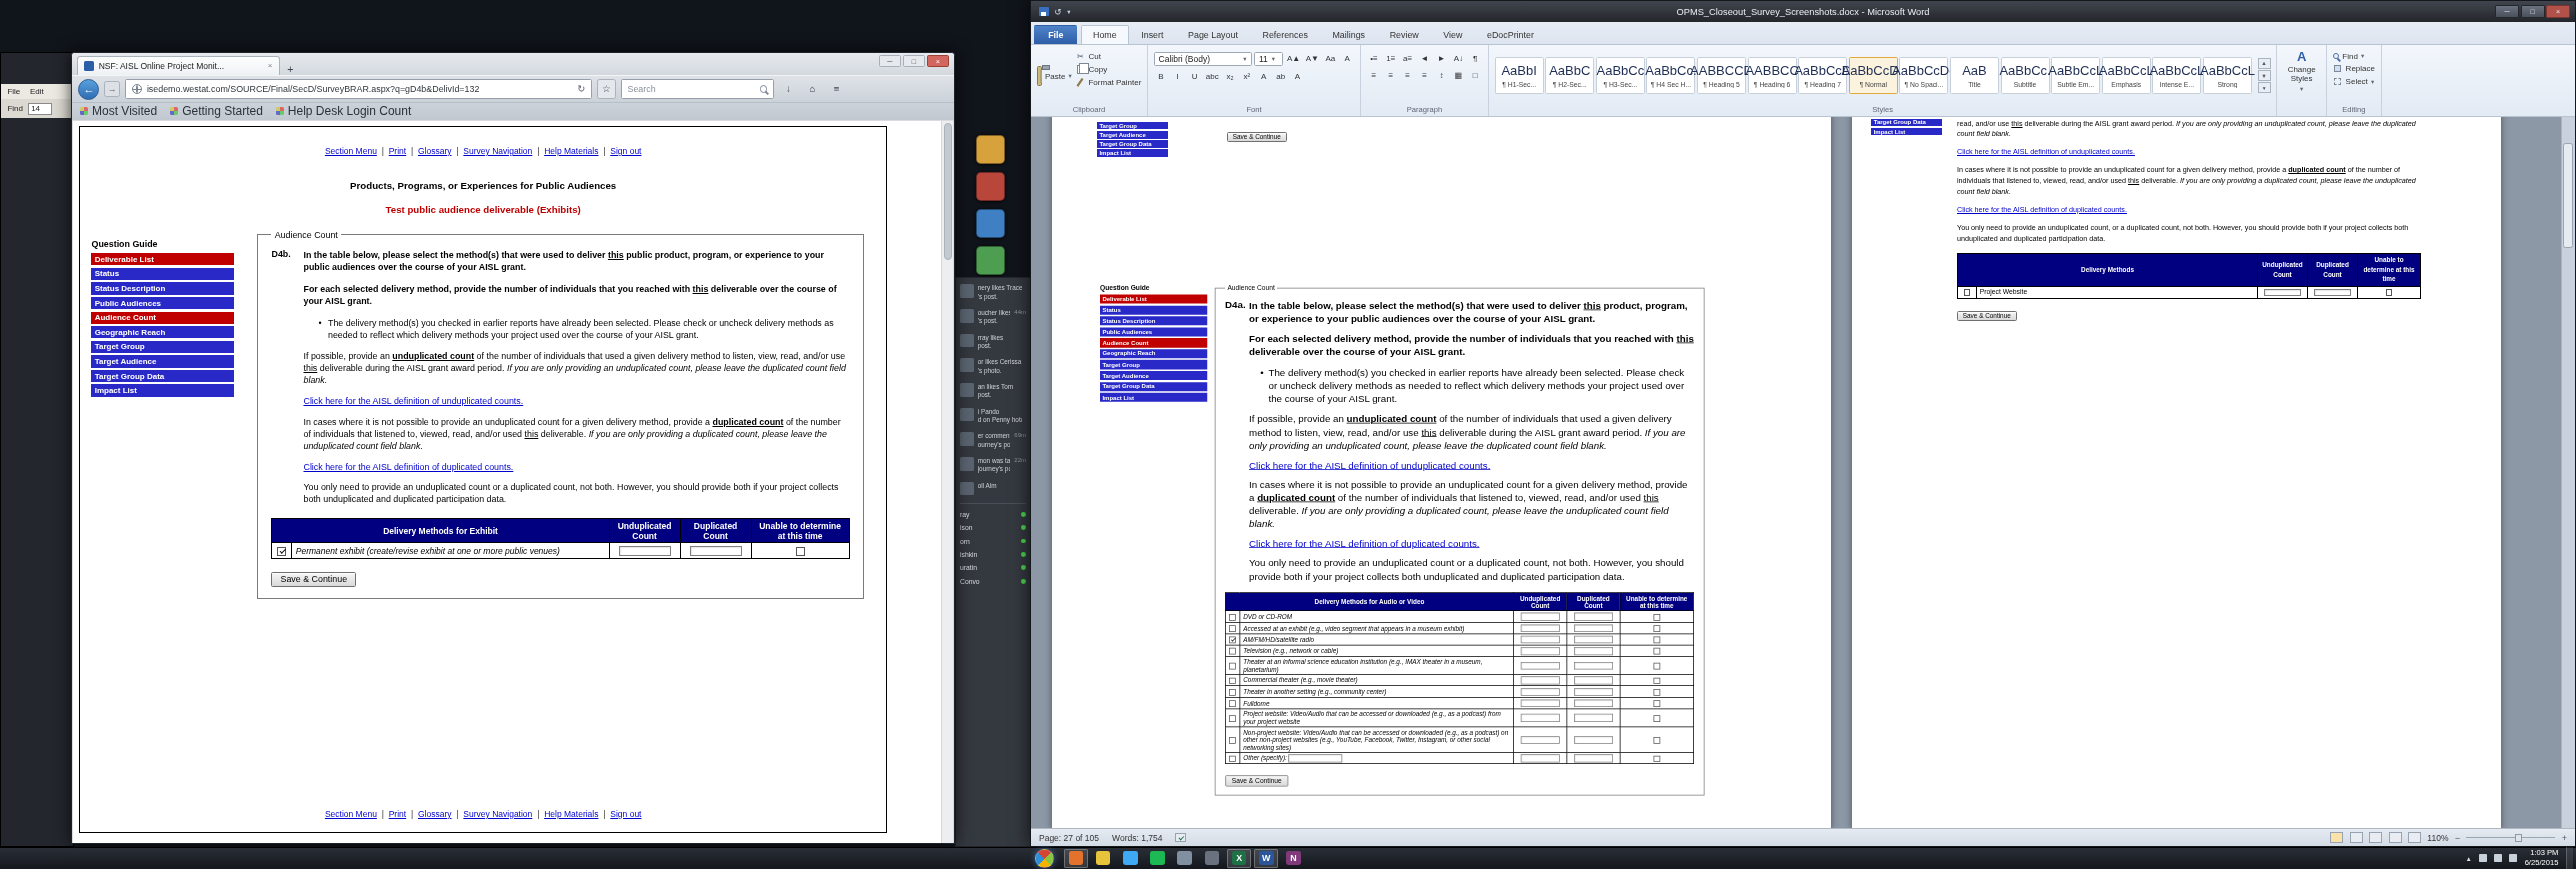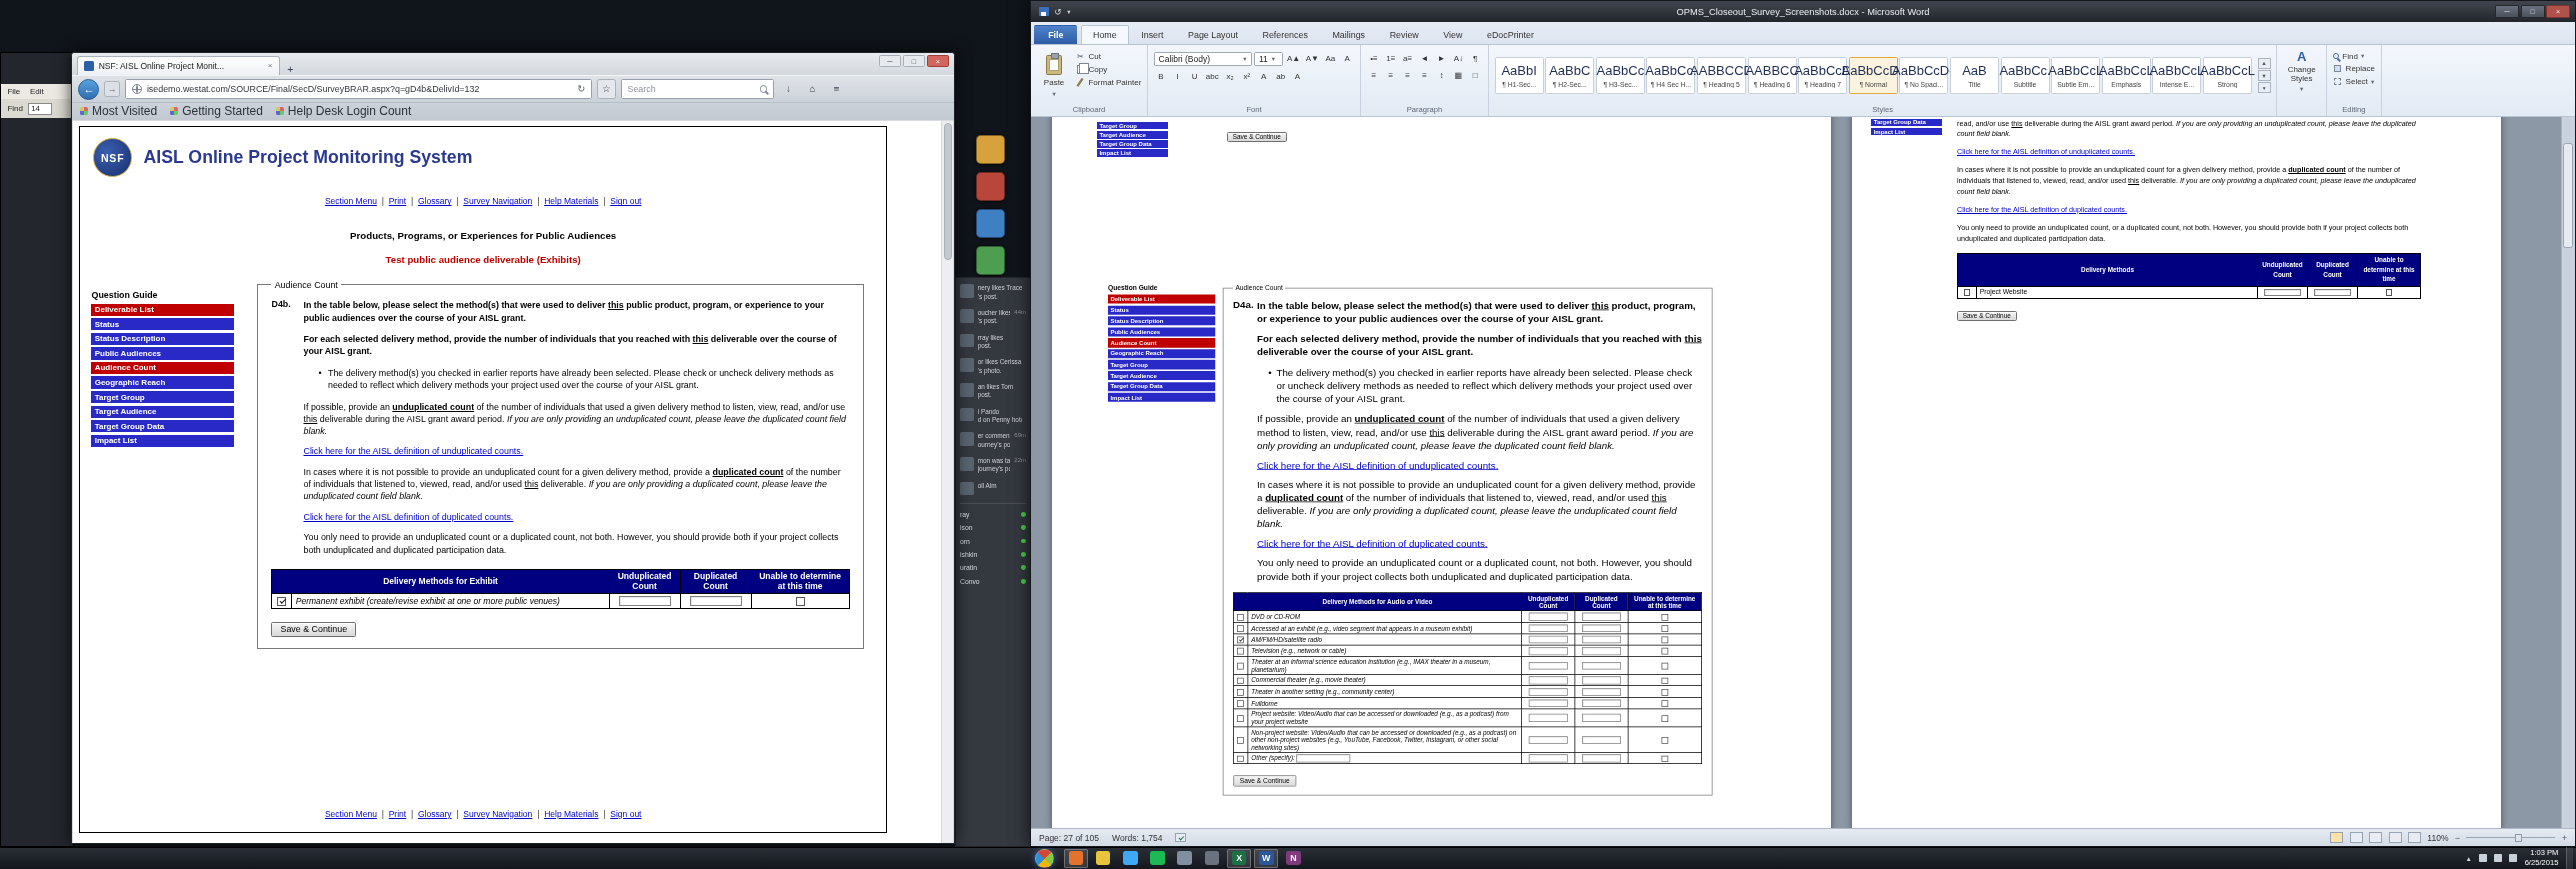--- a/index.html
+++ b/index.html
@@ -113,21 +113,21 @@
 .wd-ctl .wbtn{width:24px;height:13.7px;background:linear-gradient(#6a7280,#4a515c);border:0.8px solid #23262b;color:#e8e8e8}
 .wd-ctl .wbtn.cls{background:#b0524a;border-color:#7d352f}
 .wd-ctl{margin:0 4.8px 0 auto;align-self:center}
 .wd-tabs{height:22.5px;background:linear-gradient(#e8edf5,#dce4ef);display:flex;align-items:flex-end;padding:0 3.2px;border-bottom:0.8px solid #b9c4d2}
 .wtab{padding:4px 11.3px;font-size:8.9px;color:#333;border:0.8px solid transparent;border-bottom:none;cursor:pointer}
 .wtab.active{background:#f5f8fc;border-color:#b9c4d2;border-radius:1.6px 1.6px 0 0}
 .wtab.file{background:linear-gradient(#4f83c8,#2e5da8);color:#fff;font-weight:bold;border-radius:1.6px 1.6px 0 0;margin-right:3.2px;padding:4px 13px}
 .wd-ribbon{height:72px;background:linear-gradient(#f3f7fc,#e2eaf4);display:flex;border-bottom:0.8px solid #b9c4d2}
 .grp{position:relative;border-right:0.8px solid #c8d1dd;padding:4px 5.6px 13px;display:flex;gap:4px}
 .glabel{position:absolute;bottom:1.6px;left:0;right:0;text-align:center;font-size:7.6px;color:#5f6875}
-.paste-col{display:flex;flex-direction:column;align-items:center;justify-content:center;width:35px;gap:3px;font-size:8px;color:#333;cursor:pointer;padding-top:1.6px}
+.paste-col{display:flex;align-items:center;justify-content:flex-start;width:35px;gap:3px;font-size:8px;color:#333;cursor:pointer;padding-top:1.6px}
 .paste-ic{width:16px;height:20px;background:#cdb97e;border:0.8px solid #8a7a4a;border-radius:1.6px;position:relative}
 .paste-ic::before{content:"";position:absolute;left:4px;top:-2.4px;width:6.4px;height:3.2px;background:#9aa4af;border:0.8px solid #6a7480}
 .paste-ic::after{content:"";position:absolute;left:2.4px;top:3.2px;right:2.4px;bottom:2.4px;background:#fff;border:0.8px solid #b0a070}
 .dd{color:#5f6875;font-size:6.4px}
 .mini-col{display:flex;flex-direction:column;justify-content:flex-start;gap:3.2px;padding-top:3.2px}
 .mini-btn{display:flex;align-items:center;gap:3.2px;font-size:8px;color:#333;cursor:pointer;white-space:nowrap}
 .mini-ic{width:9.7px;height:9.7px;display:flex;align-items:center;justify-content:center;font-size:8px;color:#4a5a6e;flex:none}
 .copyic{position:relative;width:7.2px;height:8.9px;background:#fff;border:0.8px solid #7e8794}
 .copyic::after{content:"";position:absolute;left:1.6px;top:-3.2px;width:7.2px;height:8.9px;background:#fff;border:0.8px solid #7e8794}
 .brushic{width:2.4px;height:8.9px;background:#c8a23c;border:0.8px solid #8a7d5a;transform:rotate(35deg)}
@@ -155,21 +155,21 @@
 .wd-doc{position:absolute;top:116px;left:0;right:0;height:713px;background:#8d98a7;overflow:hidden}
 .pg{position:absolute;background:#fff;box-shadow:0 0 7.2px #0007}
 .pg1{left:21px;top:-4.8px;width:779px;height:718px}
 .pg2{left:821px;top:-4.8px;width:649px;height:718px}
 .wd-sb{position:absolute;top:0;right:0;width:14.5px;bottom:0;background:#c8d1dc;border-left:0.8px solid #aab4c1}
 .wd-sb .thumb{position:absolute;top:26px;left:1.6px;right:1.6px;height:105px;background:#e6ebf1;border:0.8px solid #9aa5b2;border-radius:2.4px}
 .frag{position:absolute;left:45px;top:9.7px}
 .fbox{width:71px;background:#2929c8;color:#fff;font-size:6px;font-weight:bold;padding:0.8px 2.4px;margin-bottom:1.6px}
 .frag-save{position:absolute;left:175px;top:19.3px;font-size:6.4px;padding:0.8px 4.8px}
 .note{position:absolute;left:29px;right:29px;top:69px;text-align:center;font-family:"Liberation Serif",serif;font-weight:bold;font-size:11.7px;line-height:1.6;color:#000}
-.miniwrap{position:absolute;left:56px;top:172px;width:610px;height:483px}
+.miniwrap{position:absolute;left:48px;top:172px;width:610px;height:483px}
 .scale75{width:809px;transform:scale(0.75);transform-origin:0 0}
 .msv{display:flex}
 .fs-m{flex:1;margin-left:9.7px;margin-right:3.2px}
 
 .p2boxes{position:absolute;left:19.3px;top:6.4px}
 .p2text{position:absolute;left:105px;top:6.4px;width:464px;font-size:7.2px;line-height:1.5}
 .pr{margin-bottom:7.2px}
 .p2text .lnk{font-size:7.2px}
 .p2t{margin-top:8px}
 .p2t th{font-size:6.4px;padding:1.6px 2.4px}
@@ -344,24 +344,20 @@
             <span>Getting Started</span>
           </div>
           <div class="bm-item">
             <span class="bm-ic"></span>
             <span>Help Desk Login Count</span>
           </div>
         </div>
     </div>
     <div class="ff-body">
       <div class="survey">
-        <div class="sv-head">
-          <div class="nsf ctr">NSF</div>
-          <div class="sv-title">AISL Online Project Monitoring System</div>
-        </div>
         <div class="sv-nav">
             <span class="navitem"><a>Section Menu</a></span>
             <span class="navitem"><a>Print</a></span>
             <span class="navitem"><a>Glossary</a></span>
             <span class="navitem"><a>Survey Navigation</a></span>
             <span class="navitem"><a>Help Materials</a></span>
             <span class="navitem"><a>Sign out</a></span>
           </div>
         <div class="sv-h1">Products, Programs, or Experiences for Public Audiences</div>
         <div class="sv-h2">Test public audience deliverable (Exhibits)</div>

